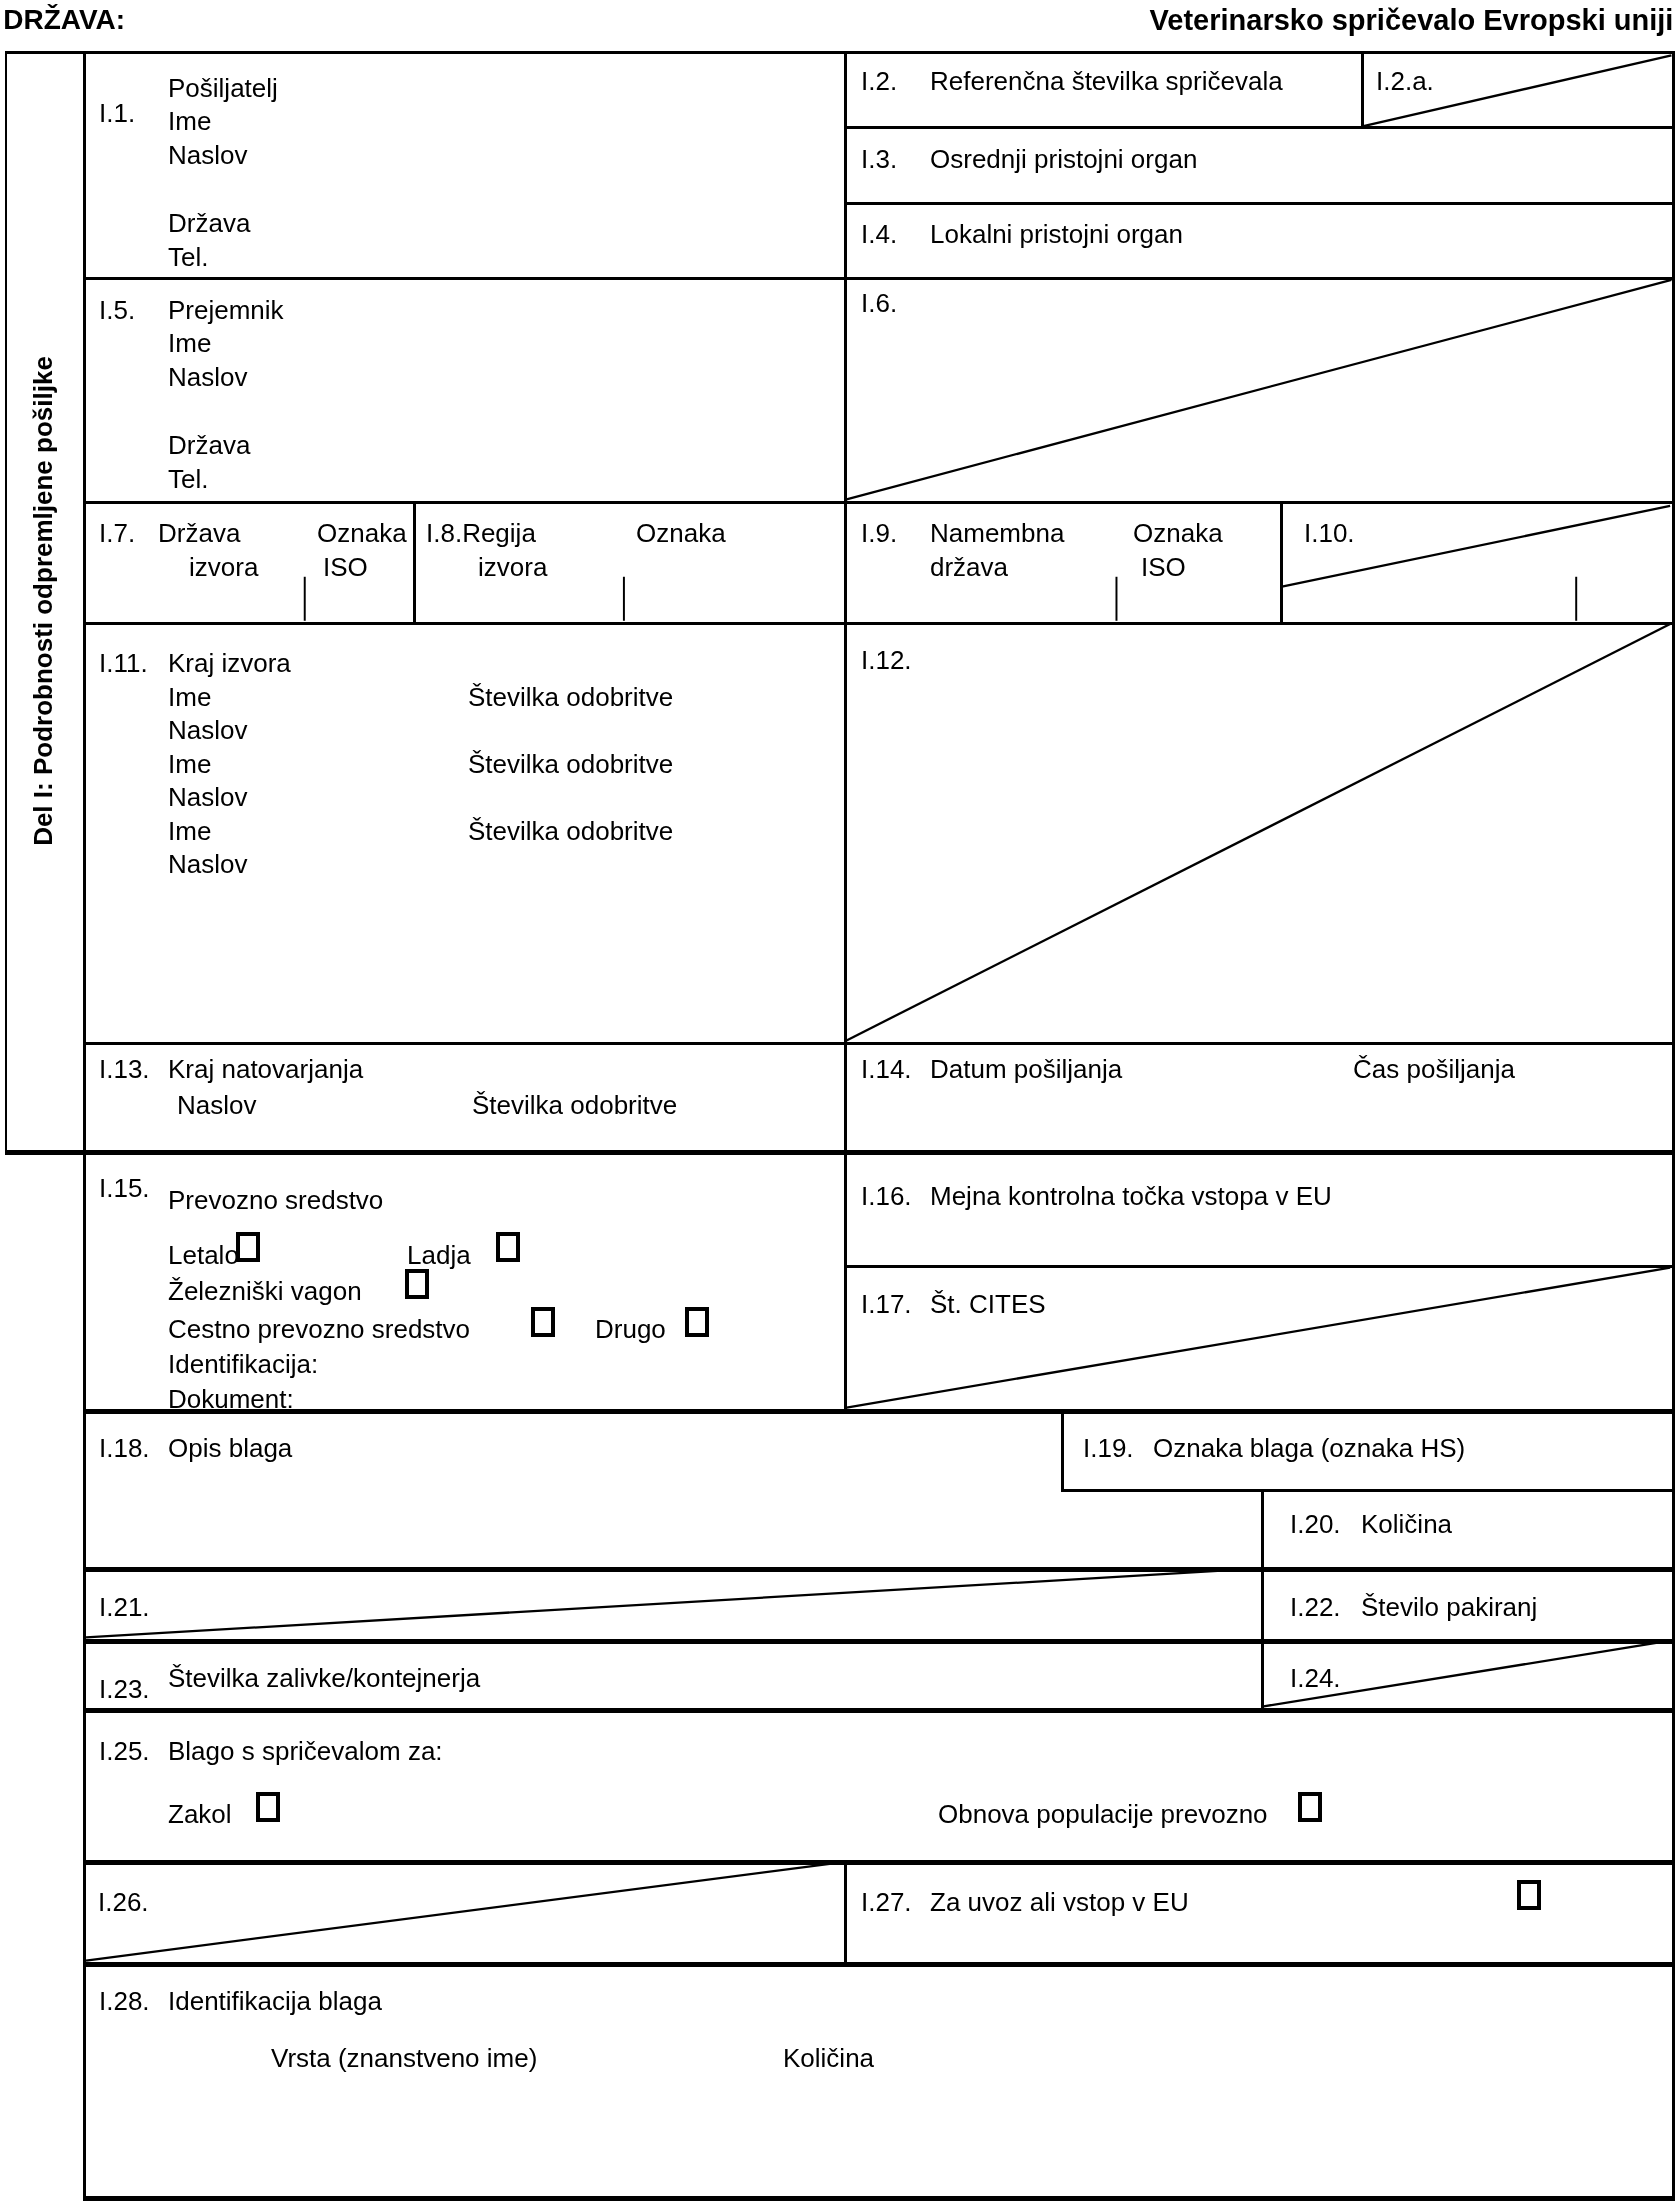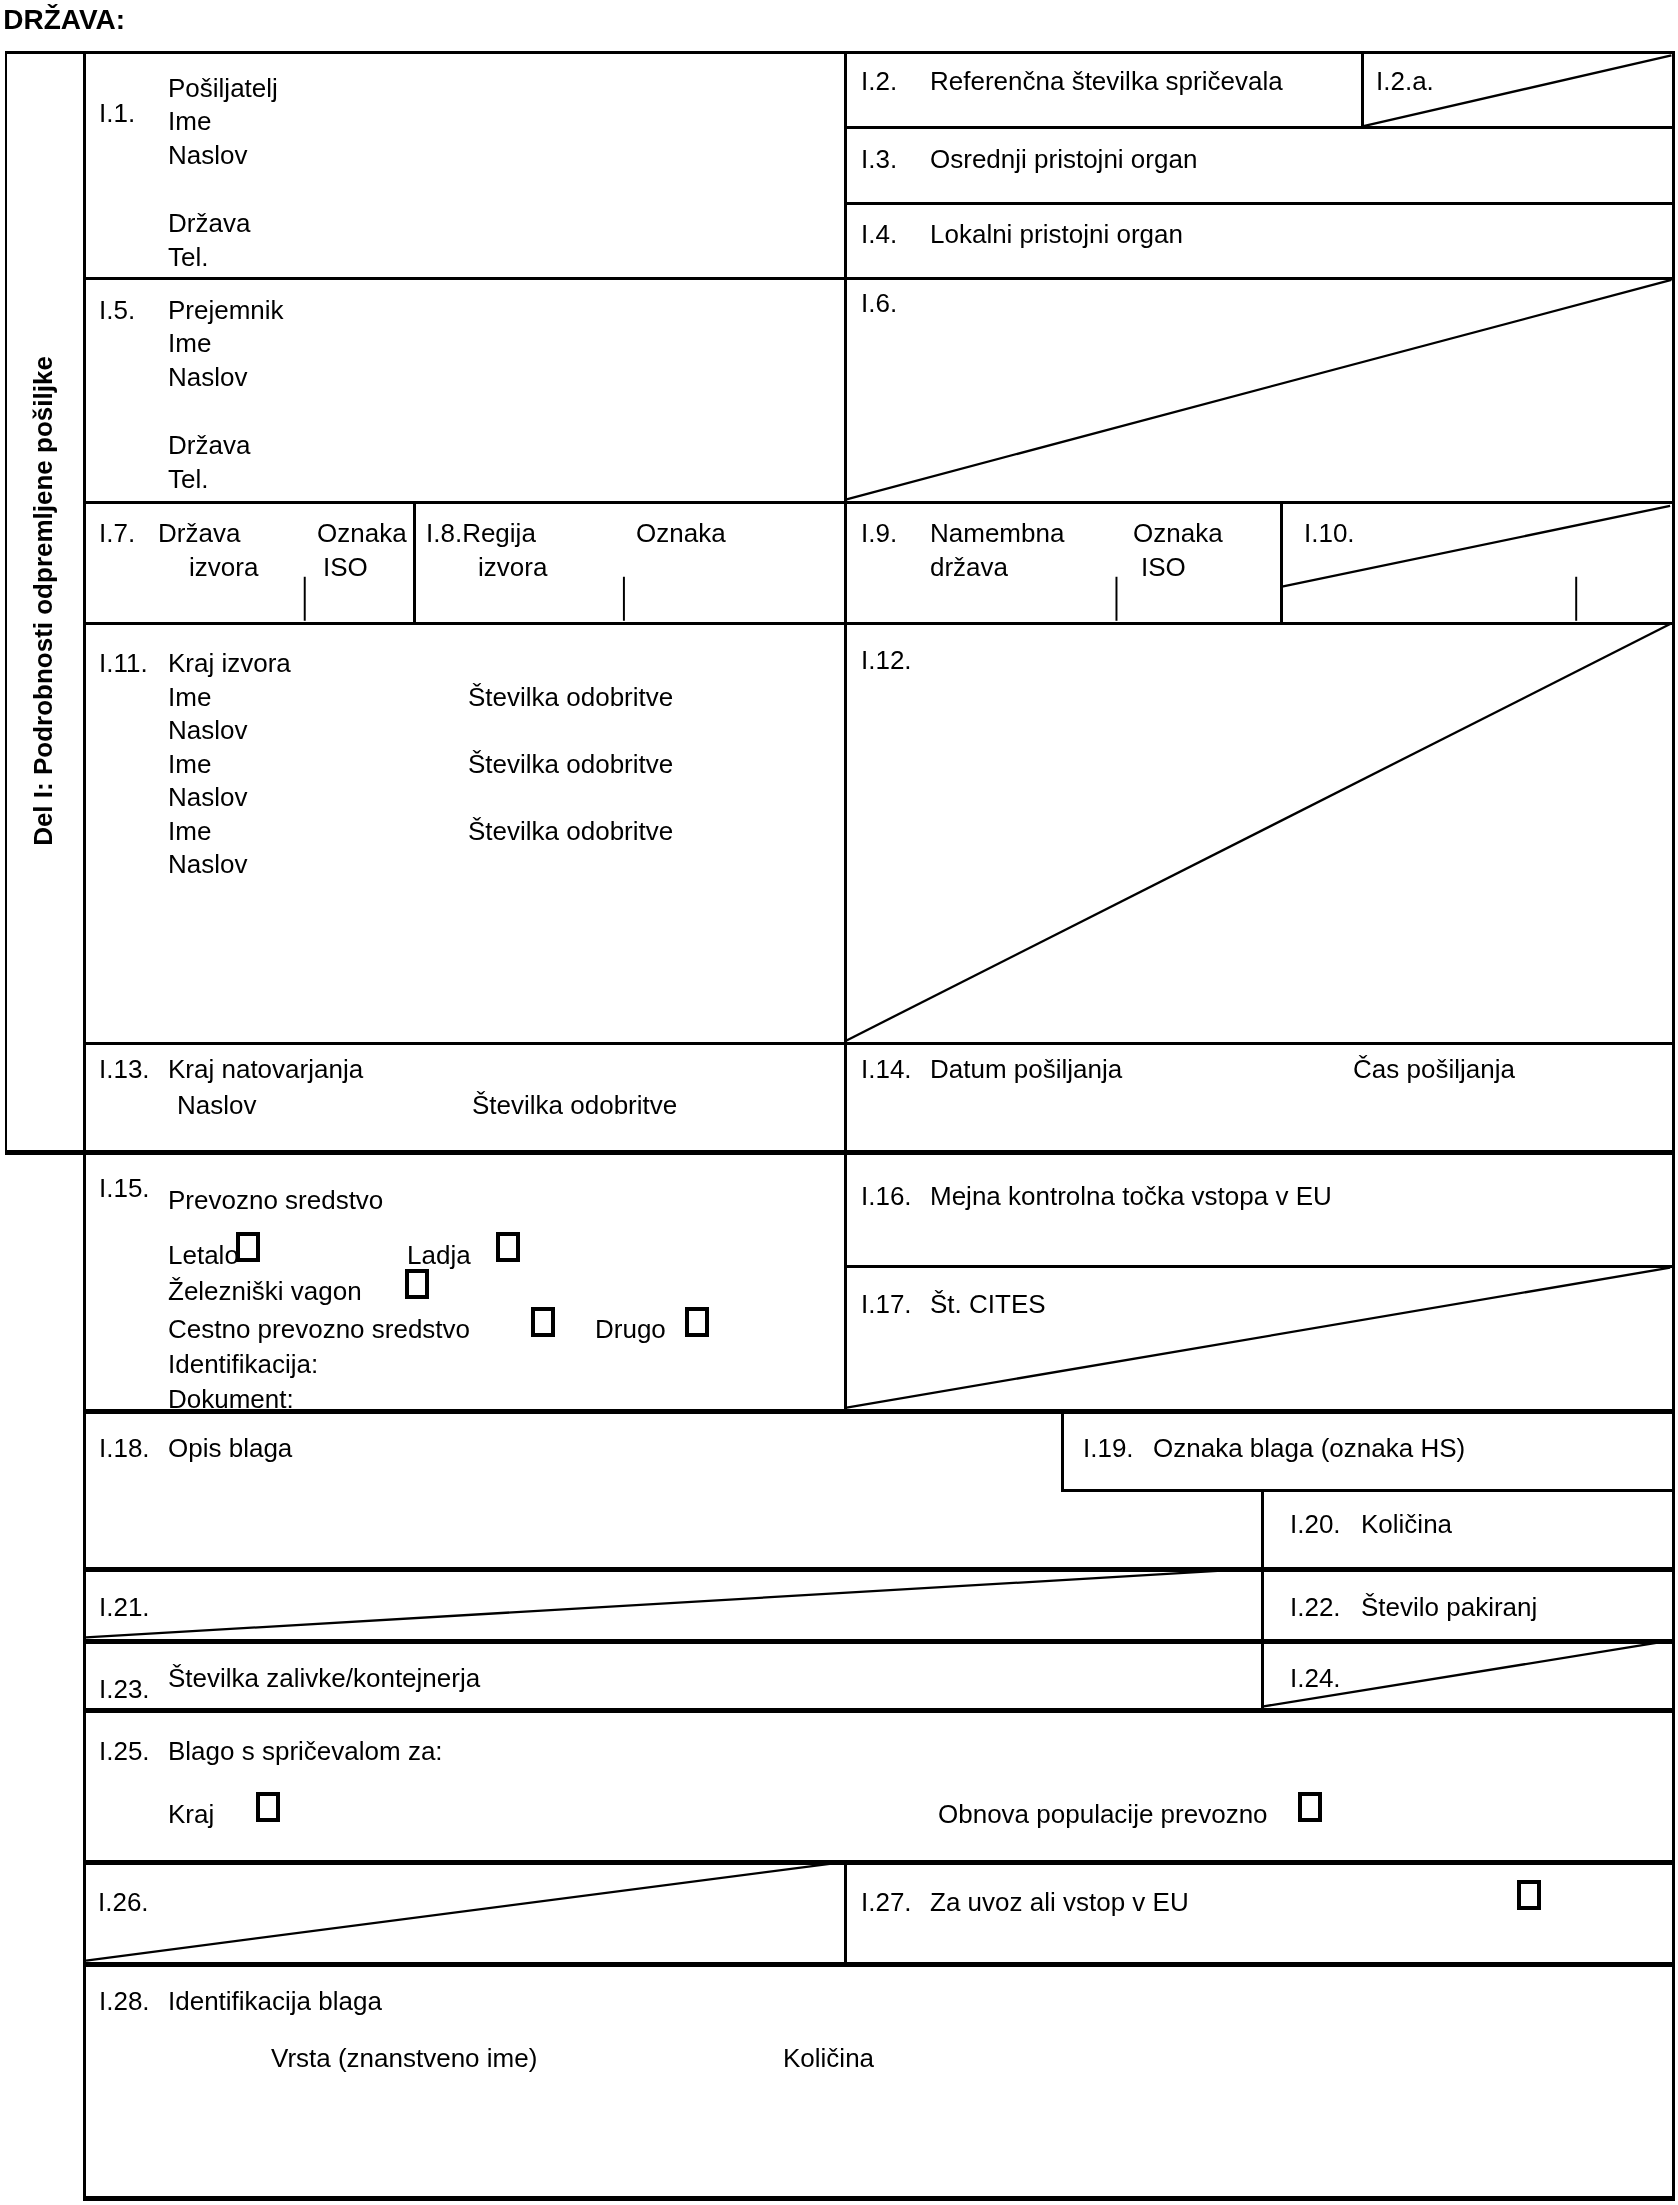--- a/index.html
+++ b/index.html
@@ -25,20 +25,21 @@
   }
   .section { display:contents; }
 </style>
 </head>
 <body>
 
 <div id="form">
 
   
   <div class="t hdr" style="left:3.3px; top:5.3px;">DRŽAVA:</div>
+  <div class="t hdr" style="right:4.6px; top:5.3px; font-size:29px;">Veterinarsko spričevalo Evropski uniji</div>
 
   
   <div class="vertical-label">Del I: Podrobnosti odpremljene pošiljke</div>
 
   
   <div class="hl" style="left:4.6px;   top:51px;   width:1670px; height:2.6px;"></div>
   <div class="hl" style="left:844px;top:126px;  width:830px; height:2.6px;"></div>
   <div class="hl" style="left:844px;top:202px;  width:830px; height:2.6px;"></div>
   <div class="hl" style="left:83px; top:277px;  width:1592px; height:2.6px;"></div>
   <div class="hl" style="left:83px; top:501px;  width:1592px; height:2.6px;"></div>
@@ -235,21 +236,21 @@
     <div class="t" style="left:168px; top:1665px;">Številka zalivke/kontejnerja</div>
   </div>
   <div class="section">
     <div class="t" style="left:1290px; top:1665px;">I.24.</div>
   </div>
 
   
   <div class="section">
     <div class="t" style="left:99px; top:1738px;">I.25.</div>
     <div class="t" style="left:168px; top:1738px;">Blago s spričevalom za:</div>
-    <div class="t" style="left:168px; top:1801px;">Kraj</div>
+    <div class="t" style="left:168px; top:1801px;">Zakol</div>
     <span class="cb" style="left:256px; top:1792px;"></span>
     <div class="t" style="left:938px; top:1801px;">Obnova populacije prevozno</div>
     <span class="cb" style="left:1298px; top:1792px;"></span>
   </div>
 
   
   <div class="section">
     <div class="t" style="left:98px; top:1889px;">I.26.</div>
   </div>
   <div class="section">

